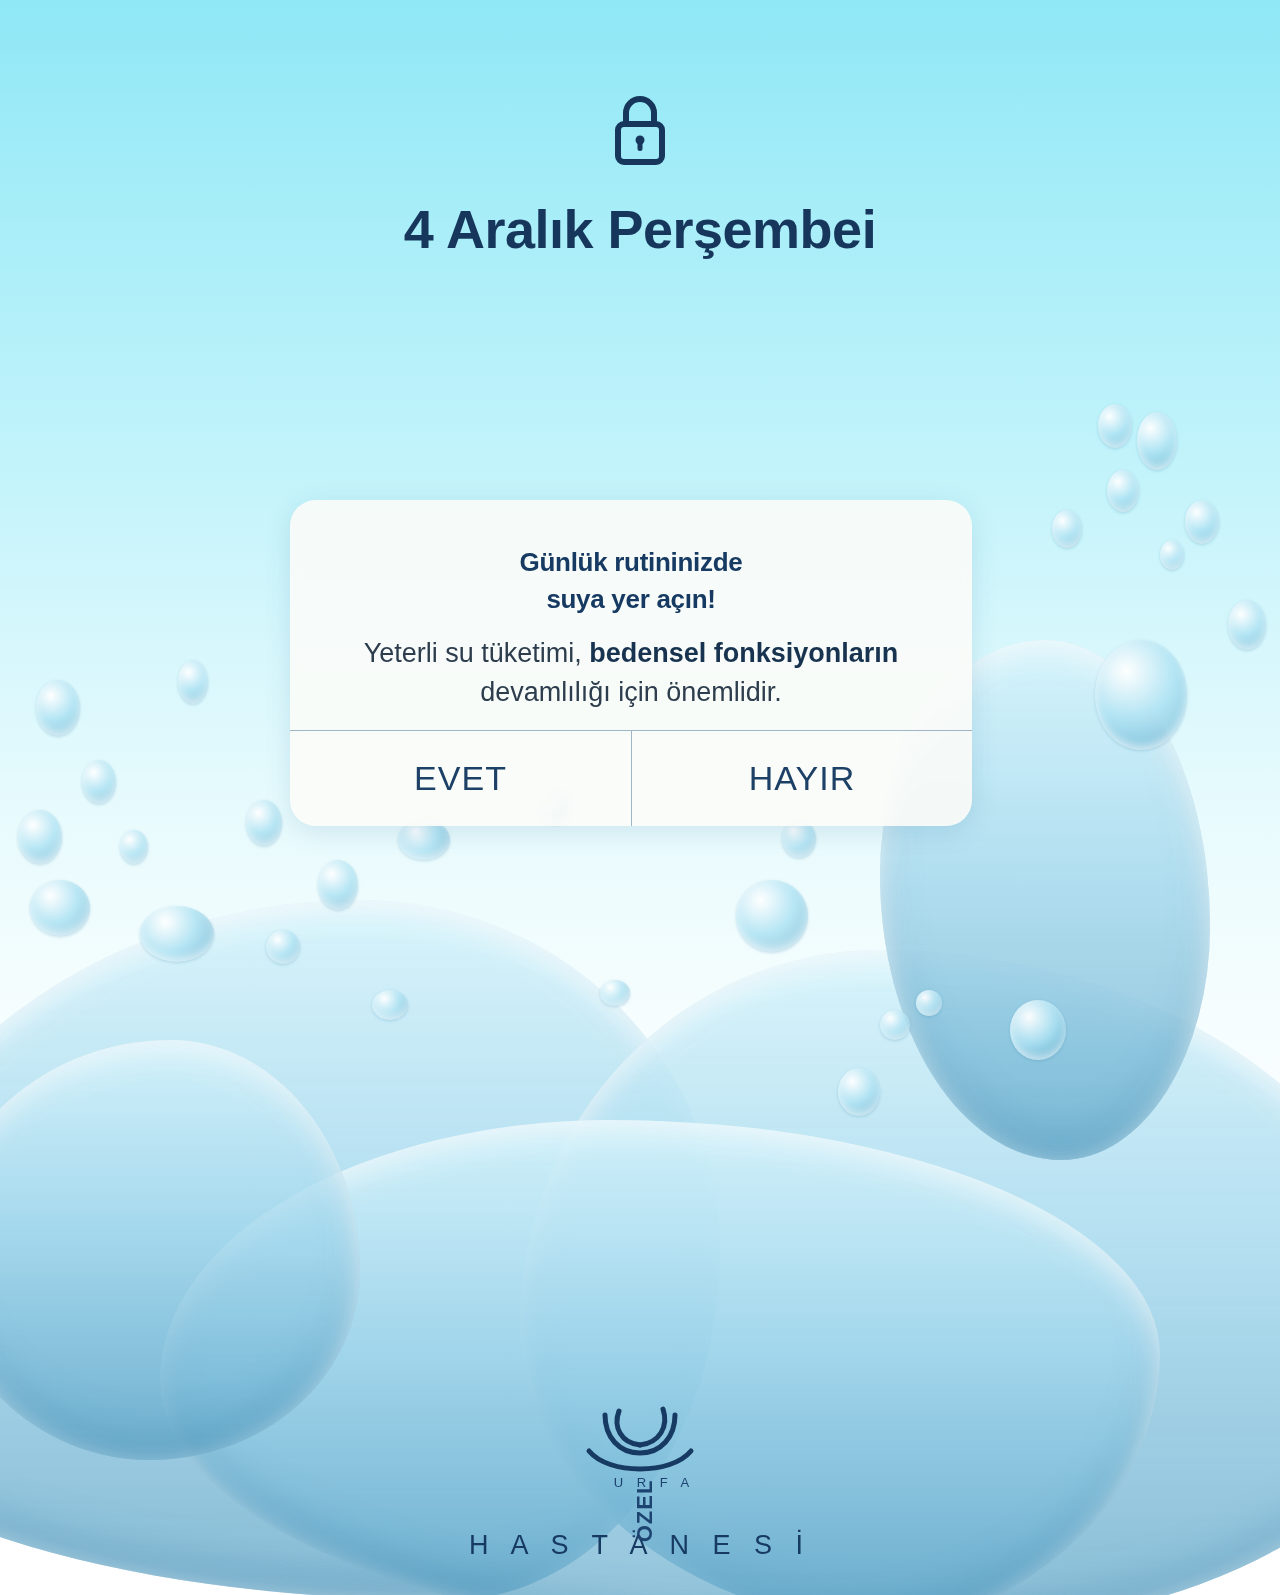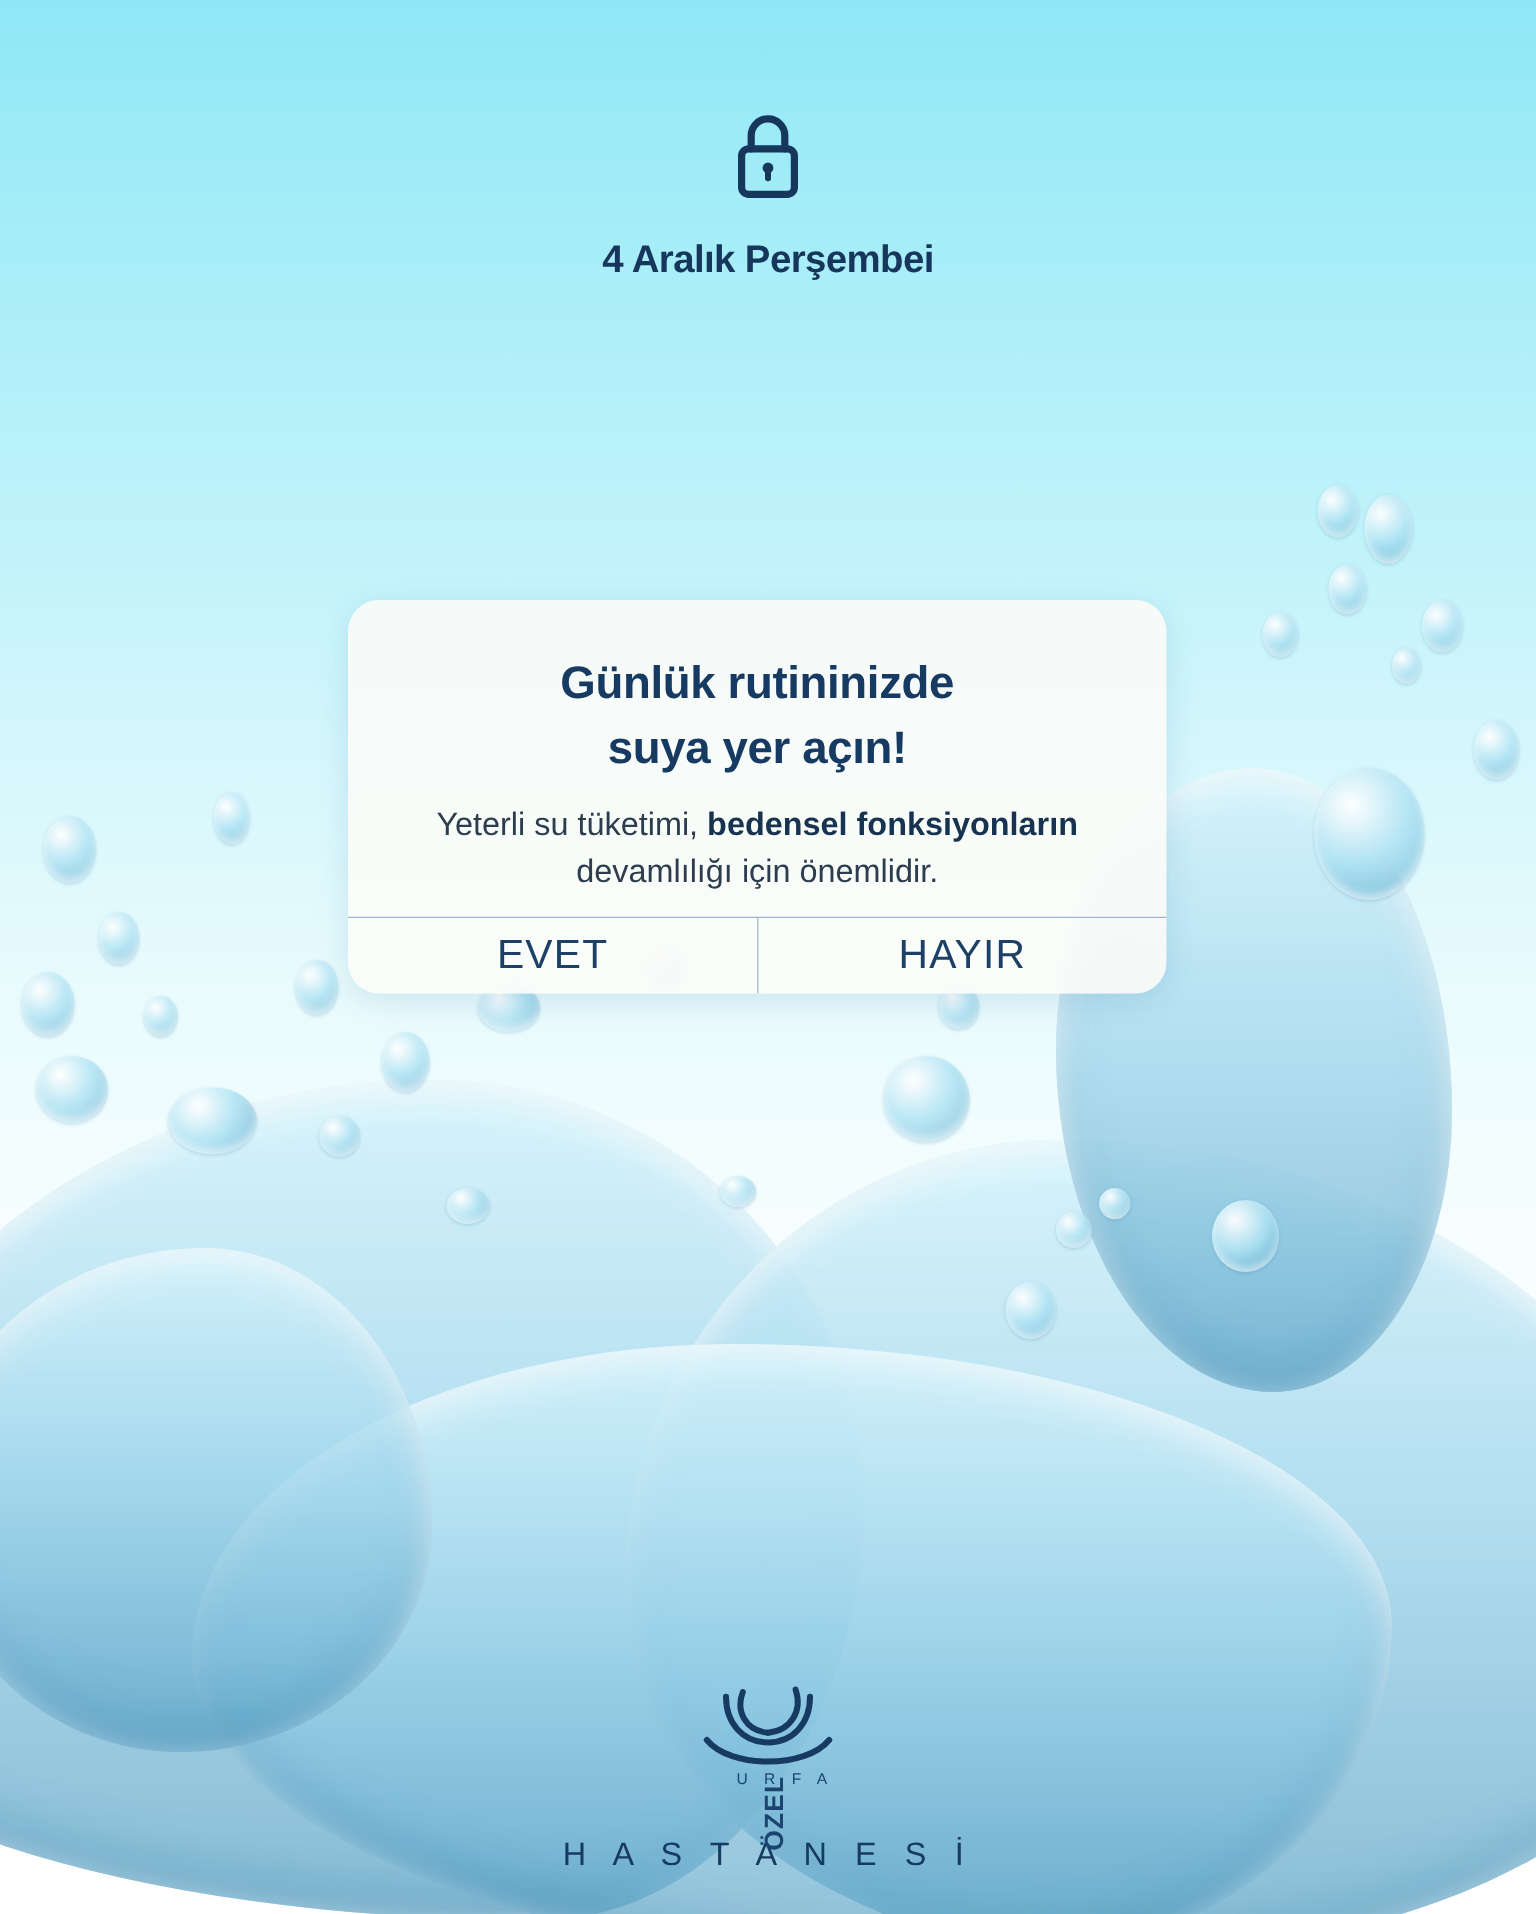--- a/index.html
+++ b/index.html
@@ -26,21 +26,21 @@
 
   
   .lock-icon {
     position: absolute; top: 92px; left: 0; right: 0;
     display: flex; justify-content: center;
     color: #173a5e;
   }
   .lock-date {
     position: absolute; top: 198px; left: 0; right: 0;
     text-align: center;
-    font-size: 32px; font-weight: 700; letter-spacing: -0.5px;
+    font-size: 54px; font-weight: 700; letter-spacing: -0.5px;
     color: #17365c;
   }
   .lock-time {
     position: absolute; top: 250px; left: 0; right: 0;
     text-align: center;
     font-family: "DejaVu Serif", serif;
     font-size: 118px; font-weight: 700; letter-spacing: -2px;
     color: #14304f;
     line-height: 1.1;
   }
@@ -66,32 +66,32 @@
     left: 290px; top: 500px;
     width: 682px;
     background: rgba(252,252,248,0.88);
     border-radius: 26px;
     backdrop-filter: blur(4px);
     box-shadow: 0 6px 26px rgba(50,120,160,0.16);
     overflow: hidden;
   }
   .notif-body { padding: 44px 44px 18px 44px; text-align: center; }
   .notif-title {
-    font-size: 38px; font-weight: 700; color: #163a62;
+    font-size: 26px; font-weight: 700; color: #163a62;
     line-height: 1.42; letter-spacing: -0.3px;
   }
   .notif-text {
     margin-top: 16px;
     font-size: 27px; color: #2d3d4d; line-height: 1.45;
   }
   .notif-text b { font-weight: 700; color: #17334f; }
   .notif-actions {
     display: flex;
     border-top: 1px solid #9fb5c6;
-    height: 64px;
+    height: 96px;
   }
   .notif-btn {
     flex: 1 1 50%;
     display: flex; align-items: center; justify-content: center;
     font-size: 34px; color: #1d4066; letter-spacing: 1px;
     cursor: pointer;
     background: transparent;
     border: none;
     font-family: "Liberation Sans", sans-serif;
   }

